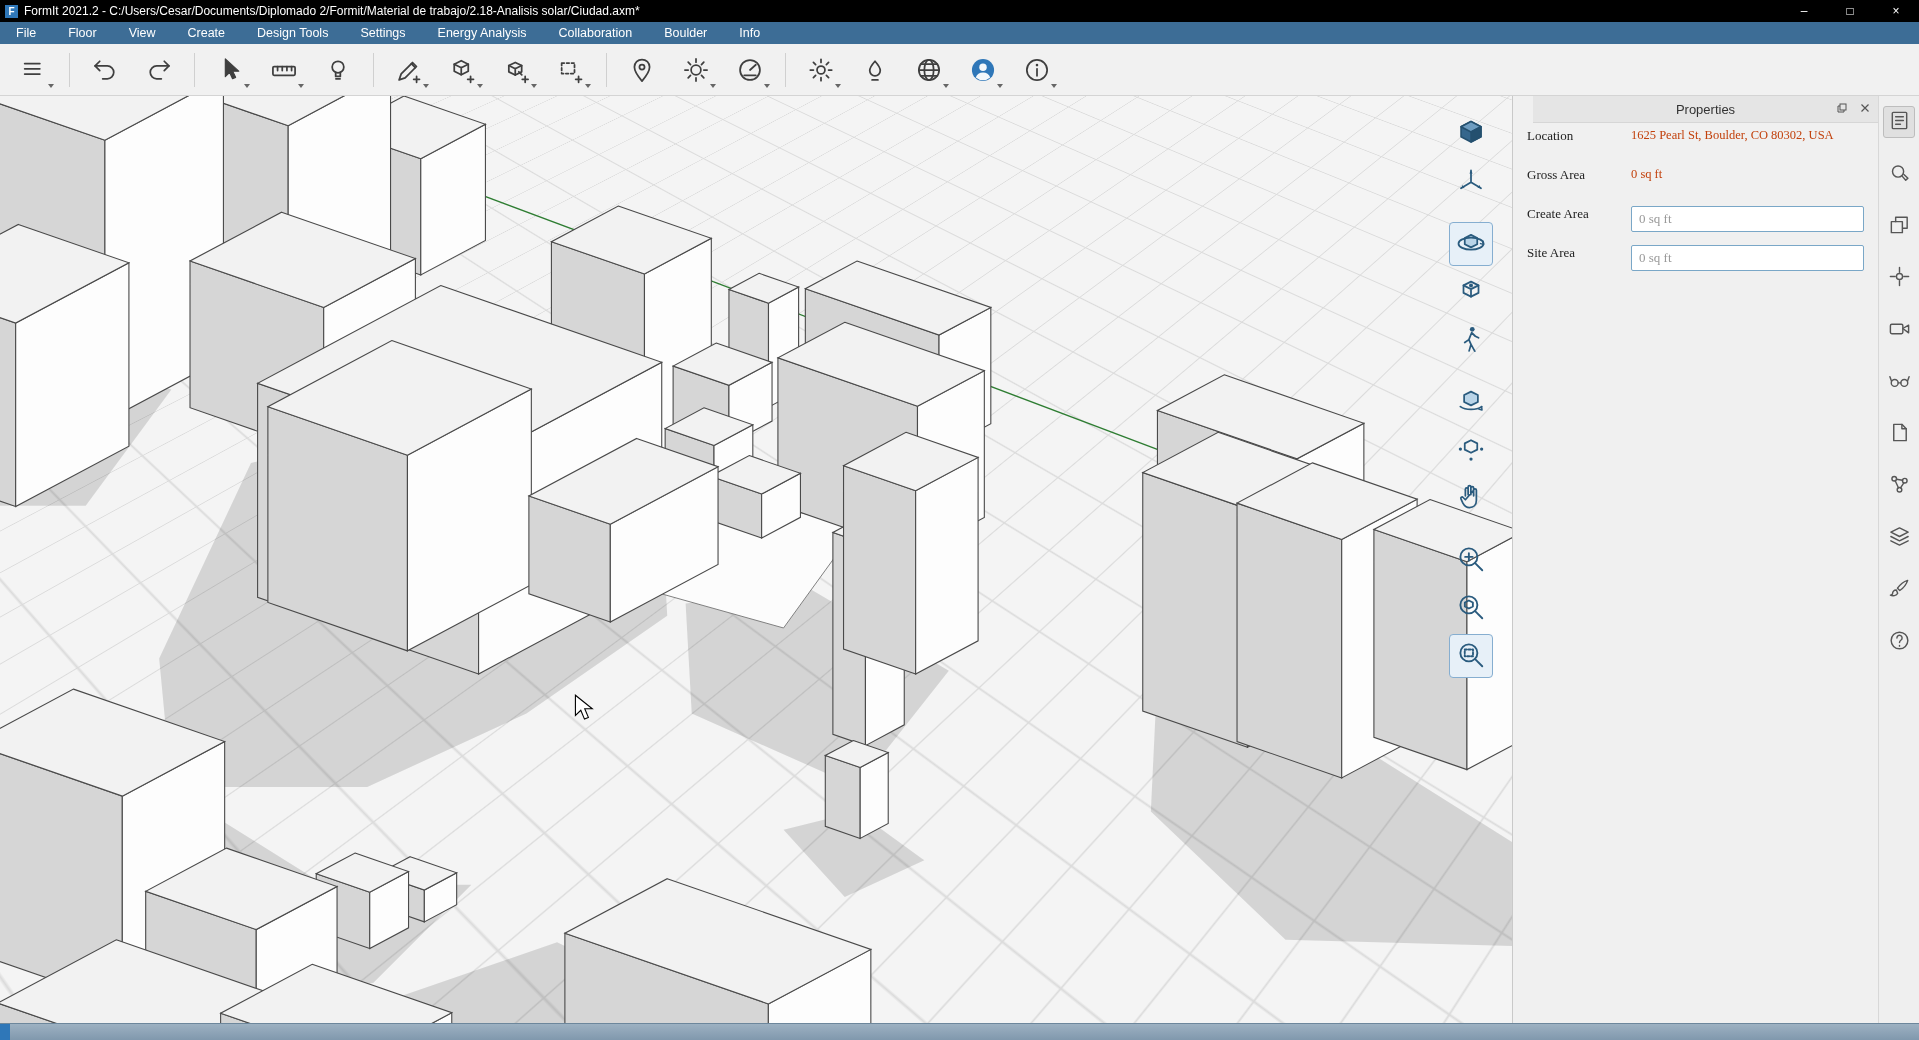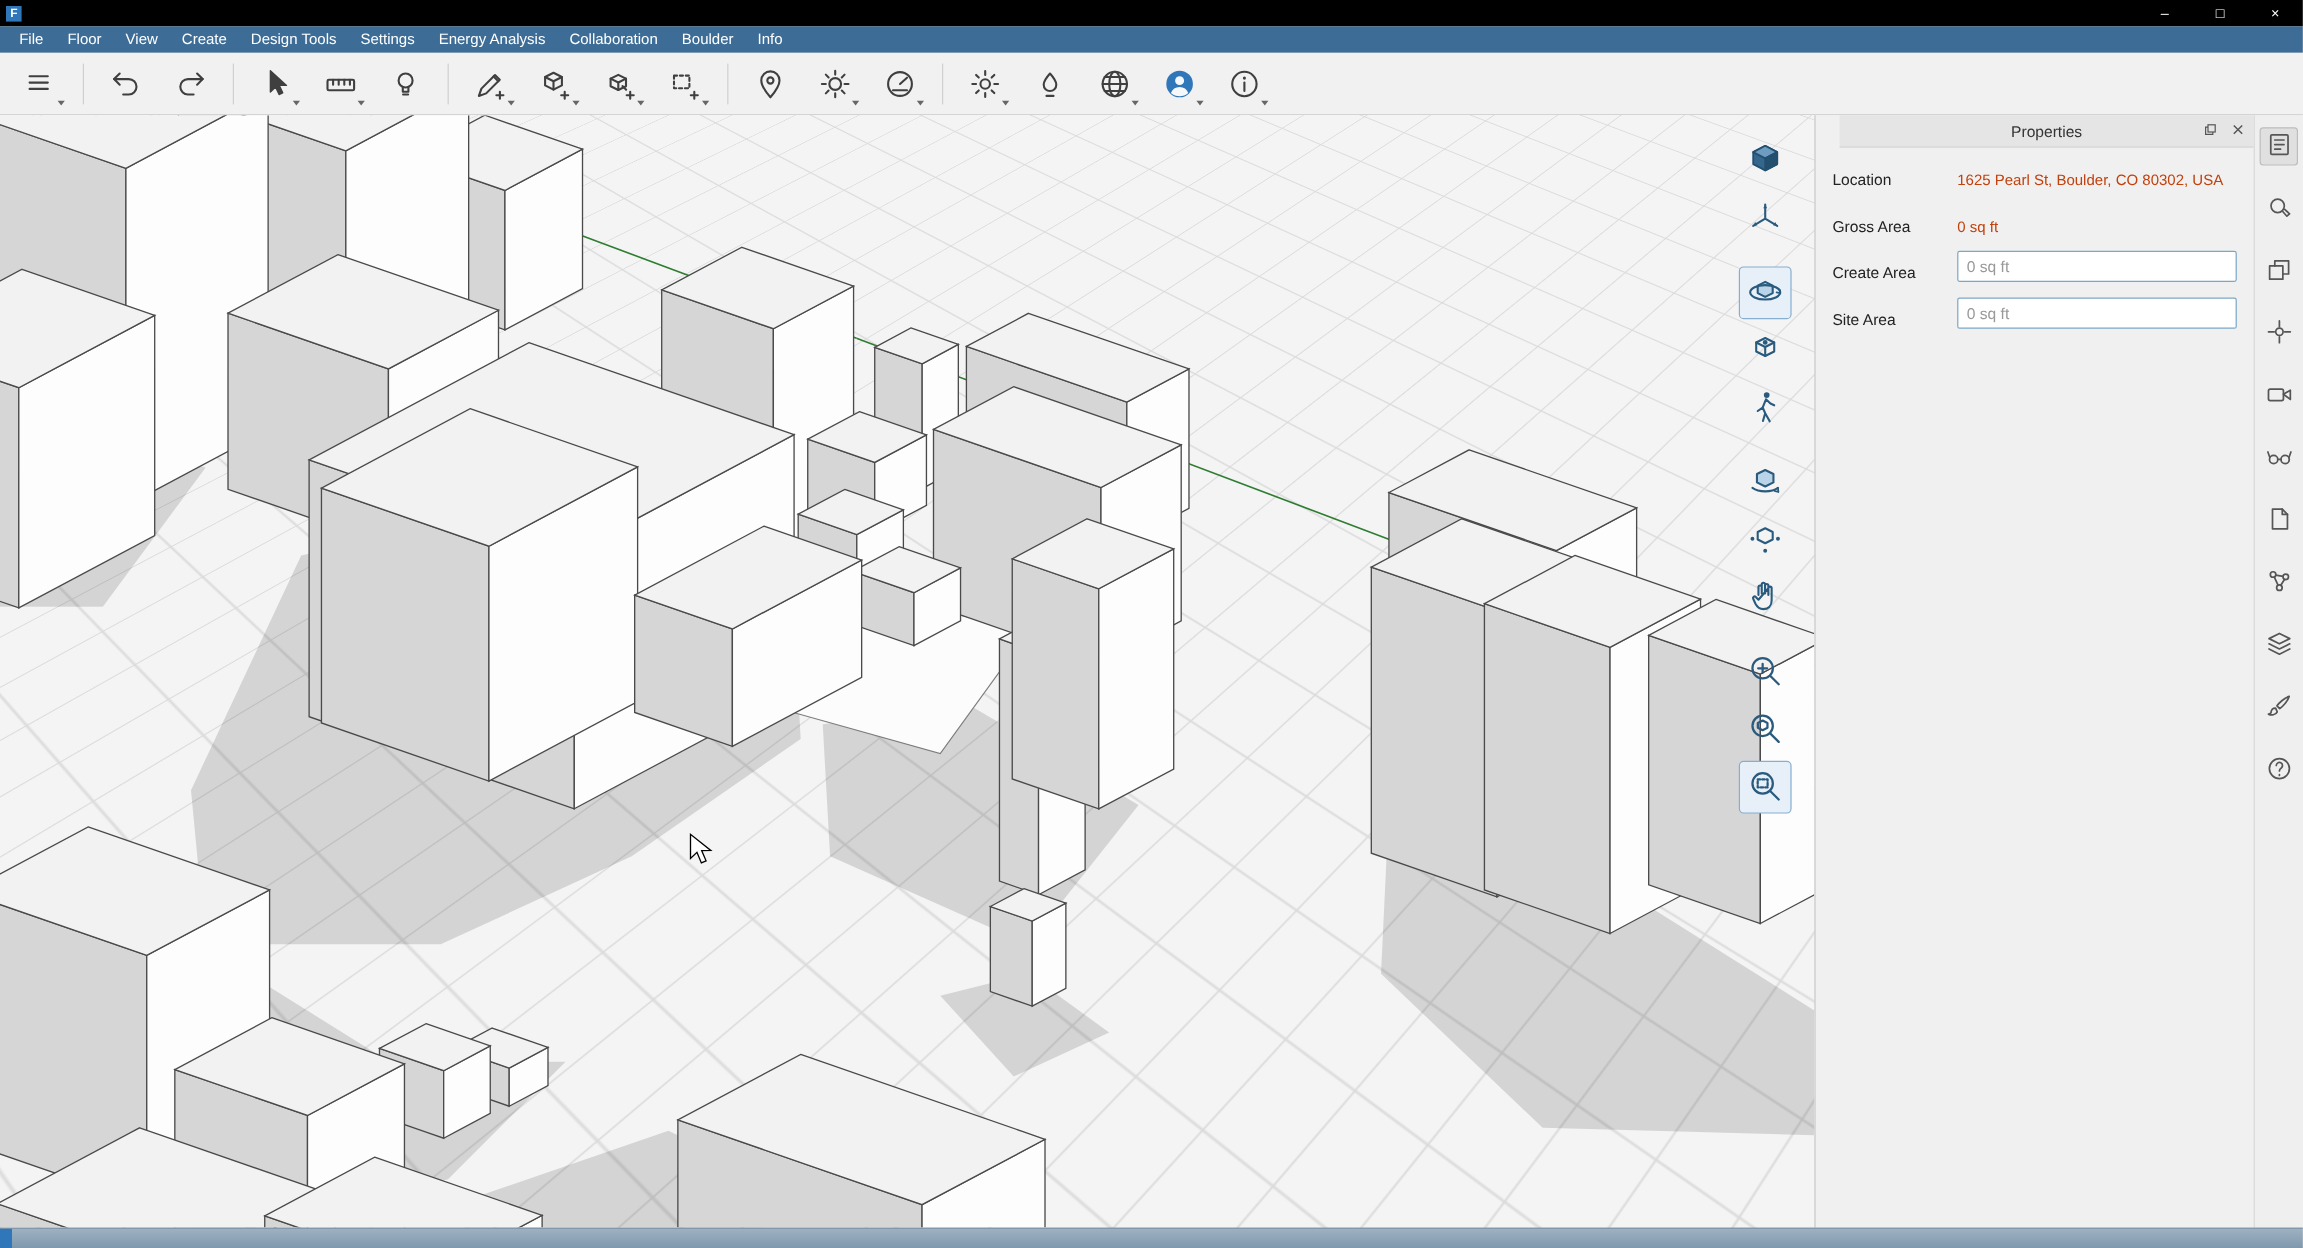--- a/index.html
+++ b/index.html
@@ -11,21 +11,21 @@
   .titlebar{position:absolute;left:0;top:0;right:0;height:22px;background:#000;
             color:#fff;display:flex;align-items:center;font-size:12px;}
   .logo{width:13px;height:13px;background:var(--accent,#2f77b8);color:#fff;font-size:10px;
         font-weight:bold;display:flex;align-items:center;justify-content:center;margin:0 6px 0 5px;}
   .title-text{white-space:nowrap;overflow:hidden;}
   .win-controls{margin-left:auto;display:flex;height:100%;}
   .win-btn{width:46px;height:100%;display:flex;align-items:center;justify-content:center;
            color:#fff;font-size:12px;cursor:default;}
   
   .menubar{position:absolute;top:22px;height:22px;left:0;right:0;background:var(--menu,#3d6d96);
-           display:flex;align-items:center;padding-left:6px;}
+           display:flex;align-items:center;padding-left:6px;gap:12px;}
   .menu-item{color:#fff;font-size:12.5px;padding:0 10px;line-height:22px;cursor:default;}
   
   .toolbar{position:absolute;top:44px;height:52px;left:0;right:0;background:#f1f1f1;
            border-bottom:1px solid #d4d4d4;display:flex;align-items:center;
            padding-left:10px;gap:6px;box-sizing:border-box;}
   .tb-btn{position:relative;width:48px;height:46px;border:none;background:transparent;
           display:flex;align-items:center;justify-content:center;padding:0;}
   .tb-btn .ic{display:flex;}
   .tb-btn svg{width:28px;height:28px;}
   .tb-sep{width:1px;height:34px;background:#d0d0d0;margin:0 5px;flex:none;}
@@ -53,21 +53,21 @@
   .props{position:absolute;top:96px;left:1512px;width:366px;bottom:17px;background:#f0f0f0;
          border-left:1px solid #c9c9c9;box-sizing:border-box;}
   .props-header{height:26px;background:#e5e5e5;border-bottom:1px solid #d6d6d6;display:flex;
                 align-items:center;justify-content:center;position:relative;font-size:13px;color:#333;margin-left:20px;}
   .hdr-btns{position:absolute;right:6px;top:0;height:100%;display:flex;align-items:center;gap:9px;}
   .hdr-btn{width:14px;height:14px;border:none;background:none;padding:0;display:flex;
            align-items:center;justify-content:center;}
   .hdr-btn svg{width:12px;height:12px;}
   .section-title{font-size:13px;font-weight:bold;color:#51677a;letter-spacing:.5px;
                  padding:20px 0 10px 14px;}
-  .field-row{display:flex;align-items:flex-end;padding:5px 14px;min-height:29px;}
+  .field-row{display:flex;align-items:flex-start;padding:5px 14px;min-height:29px;font-family:Liberation Serif, serif;}
   .field-label{width:104px;font-size:13px;color:#222;flex:none;}
   .field-value{font-size:12.5px;color:#c2410c;}
   .field-input{flex:1;height:26px;border:1px solid #c9c9c9;background:#fff;font-size:13px;
                color:#999;padding:0 7px;font-family:inherit;box-sizing:border-box;border-radius:2px;}
   .field-input.accent{border-color:var(--input-border,#7aa7c7);}
   
   .side-strip{position:absolute;top:96px;left:1878px;width:41px;bottom:17px;background:#efefef;
               border-left:1px solid #d8d8d8;display:flex;flex-direction:column;align-items:center;
               padding-top:10px;gap:20px;box-sizing:border-box;}
   .strip-btn{width:32px;height:32px;border:1px solid transparent;border-radius:3px;background:none;
@@ -79,20 +79,21 @@
              background:linear-gradient(#9db1c2,#8098ad);border-top:1px solid #6d879c;box-sizing:border-box;}
   .status-accent{position:absolute;left:0;top:0;width:10px;height:100%;background:var(--accent,#2f77b8);}
 </style>
 </head>
 <body>
 
 <div class="app">
 
   <div class="titlebar">
     <div class="logo">F</div>
+    <div class="title-text">FormIt 2021.2 - C:/Users/Cesar/Documents/Diplomado 2/Formit/Material de trabajo/2.18-Analisis solar/Ciudad.axm*</div>
     <div class="win-controls">
       <div class="win-btn">–</div>
       <div class="win-btn">□</div>
       <div class="win-btn">×</div>
     </div>
   </div>
 
   <div class="menubar">
       <div class="menu-item">File</div>
       <div class="menu-item">Floor</div>

